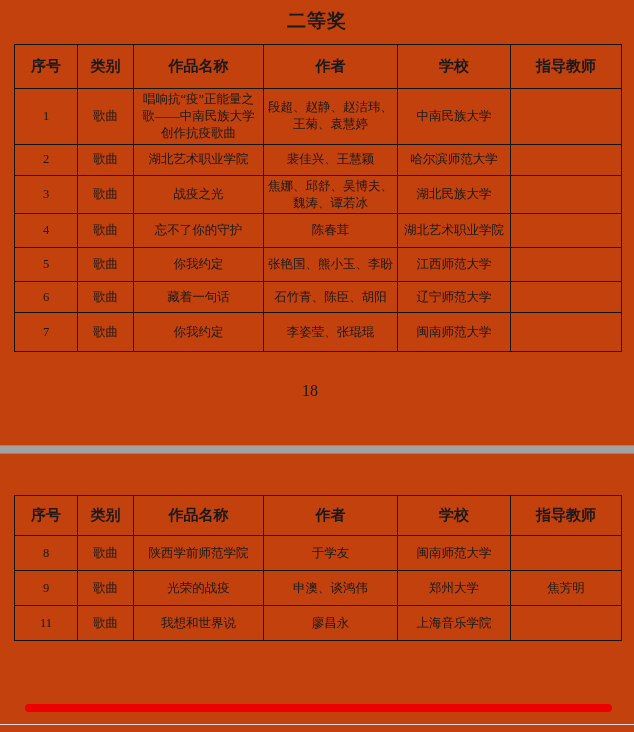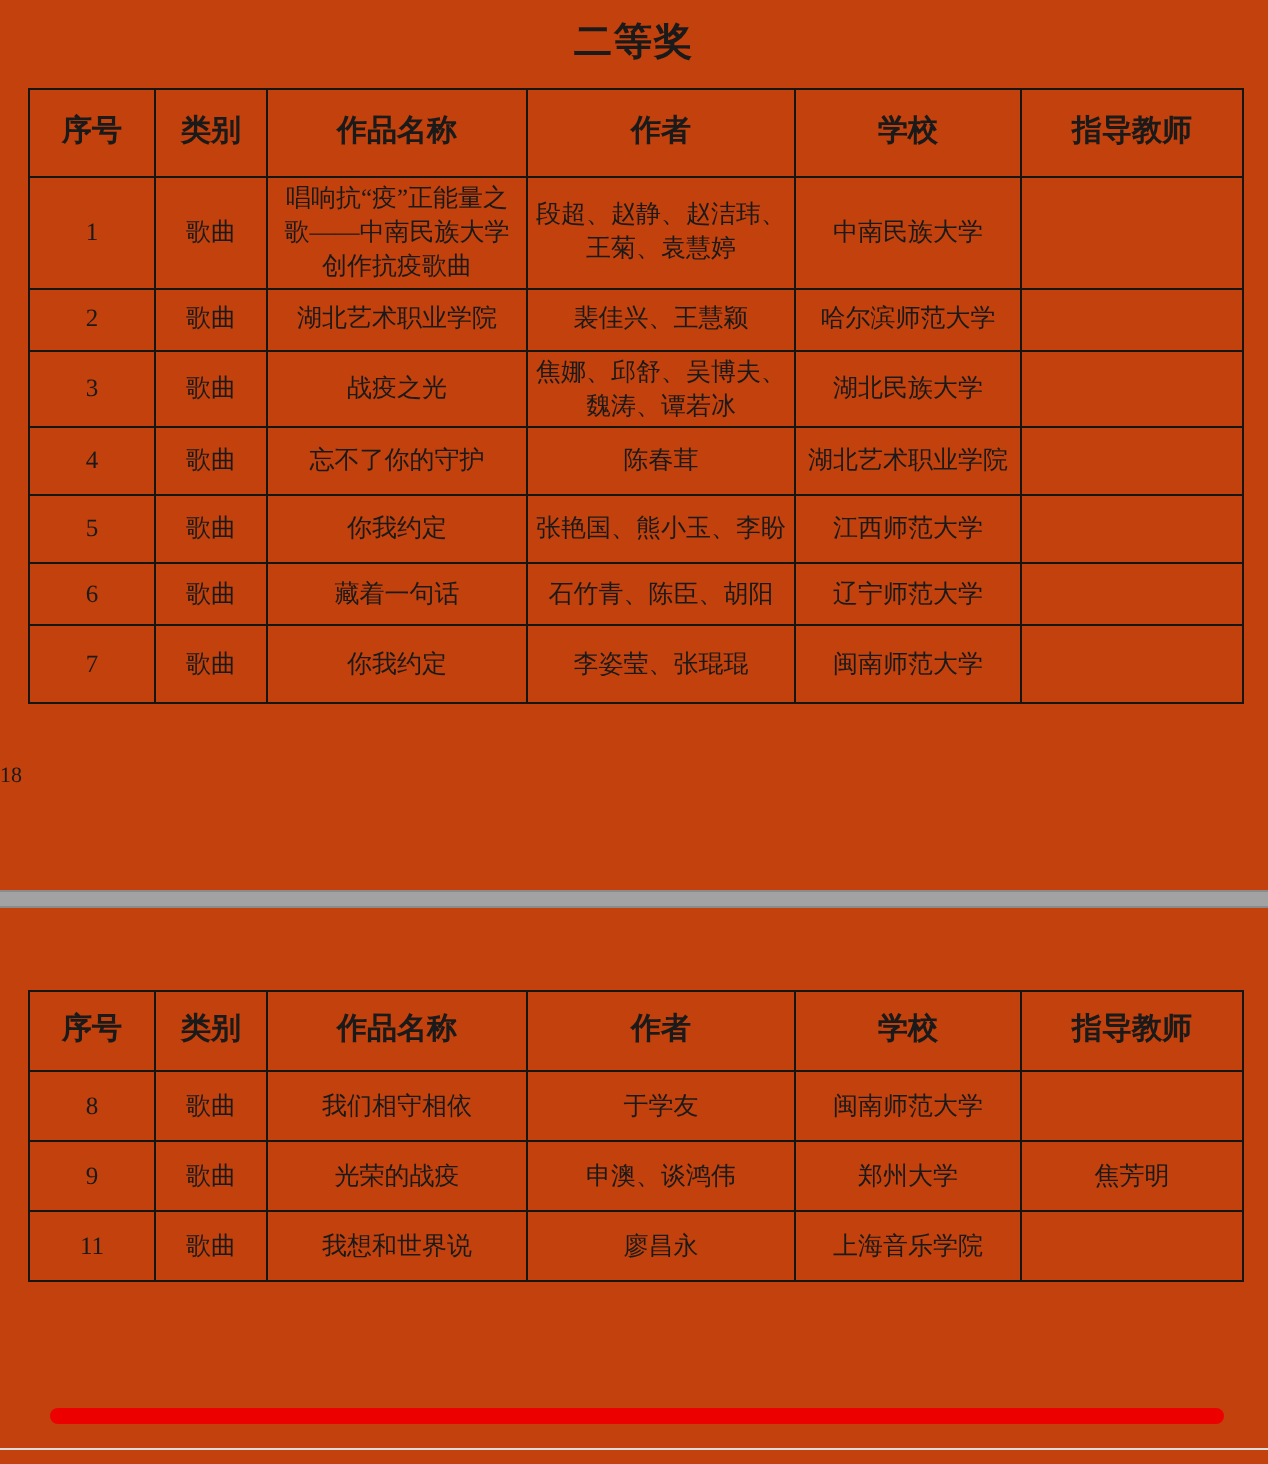--- a/index.html
+++ b/index.html
@@ -53,22 +53,22 @@
   table.t1 tbody tr:nth-child(1) td { height: 49px; }
   table.t1 tbody tr:nth-child(3) td,
   table.t1 tbody tr:nth-child(4) td,
   table.t1 tbody tr:nth-child(5) td { height: 34px; }
   table.t1 tbody tr:nth-child(7) td { height: 39px; }
   table.t2 tbody td { height: 35px; }
 
   .page-number {
     position: absolute;
     top: 382px; left: 0; width: 620px;
-    text-align: left;
-    font-size: 11px;
+    text-align: center;
+    font-size: 16px;
     font-family: "Liberation Serif", "DejaVu Serif", serif;
   }
 
   .page-separator {
     position: absolute;
     top: 445px; left: 0;
     width: 634px; height: 9px;
     background: #a2a2a2;
     border-top: 1px solid #8b8b8b;
     border-bottom: 1px solid #8b8b8b;
@@ -198,21 +198,21 @@
           <th>作品名称</th>
           <th>作者</th>
           <th>学校</th>
           <th>指导教师</th>
         </tr>
       </thead>
       <tbody>
           <tr>
             <td>8</td>
             <td>歌曲</td>
-            <td>我们相守相依</td>
+            <td>陕西学前师范学院</td>
             <td>于学友</td>
             <td>闽南师范大学</td>
             <td></td>
           </tr>
           <tr>
             <td>9</td>
             <td>歌曲</td>
             <td>光荣的战疫</td>
             <td>申澳、谈鸿伟</td>
             <td>郑州大学</td>

